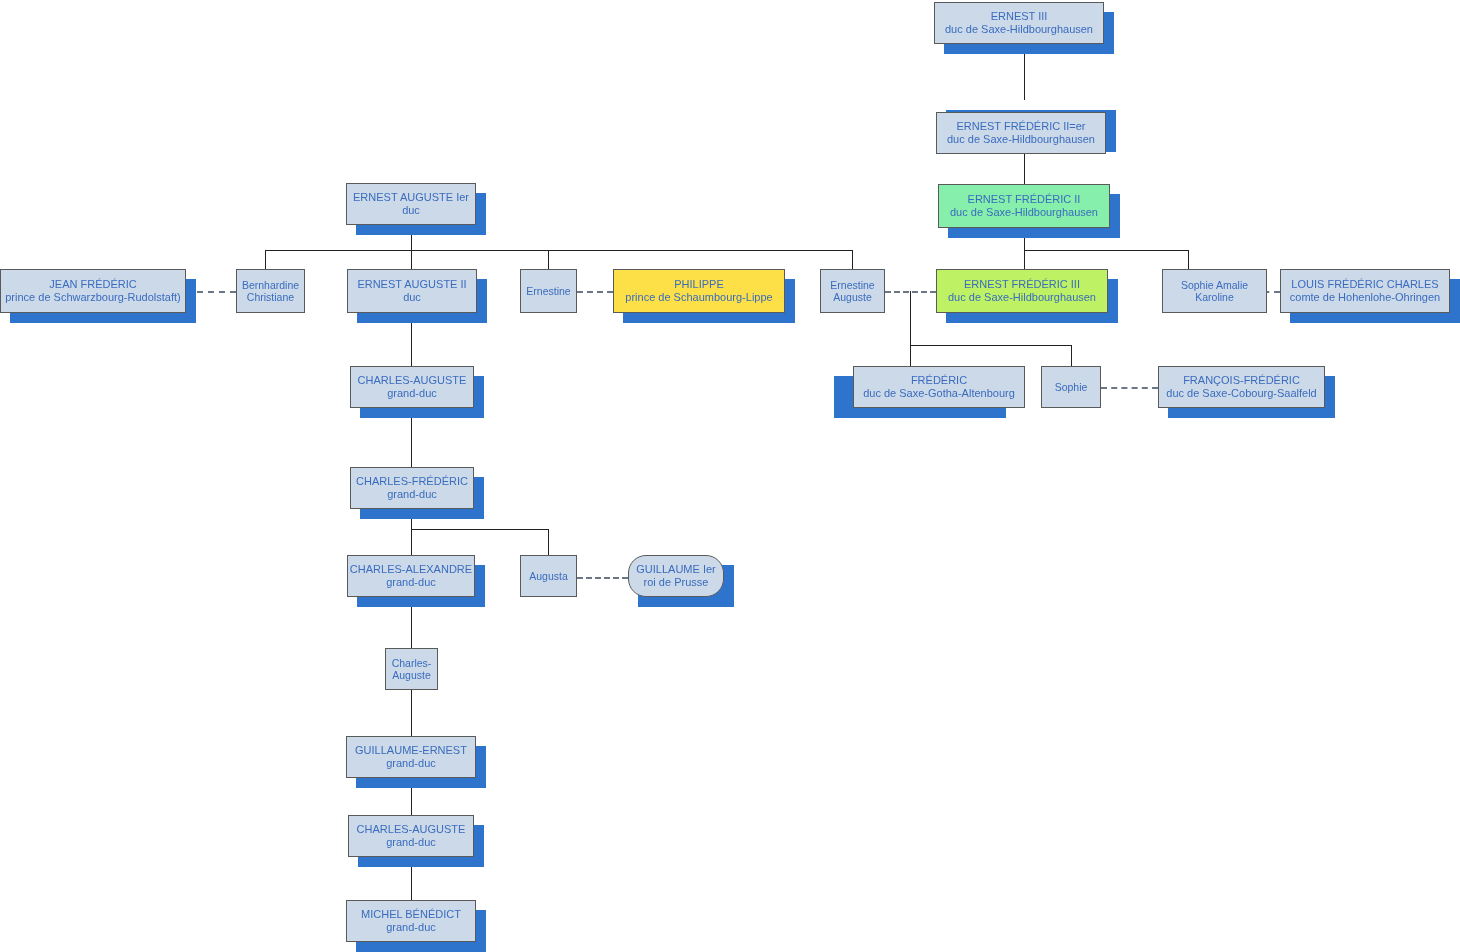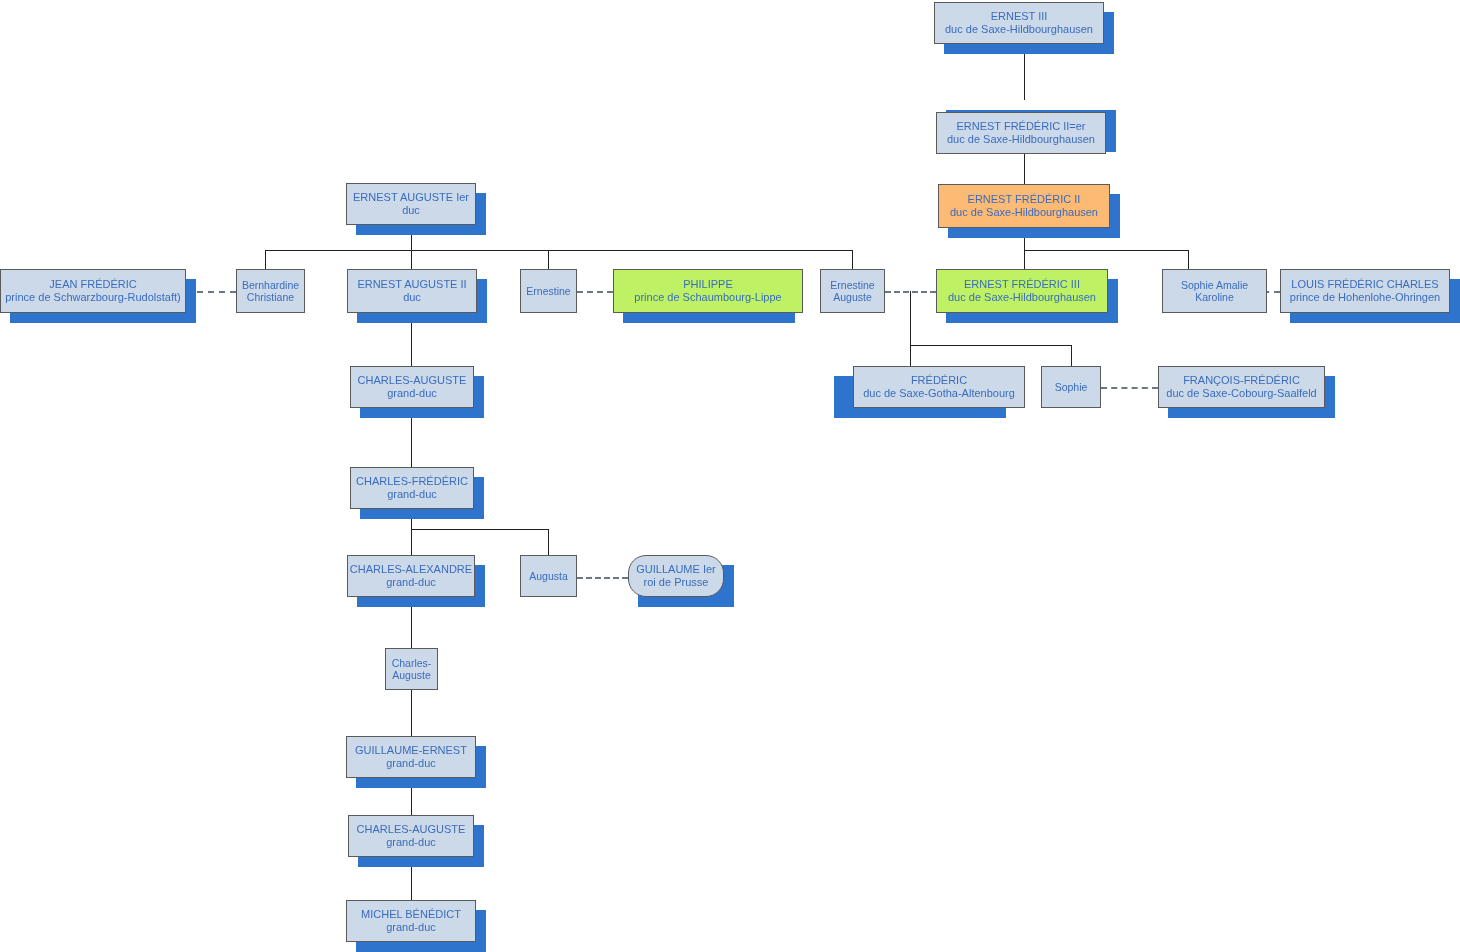--- a/index.html
+++ b/index.html
@@ -110,39 +110,39 @@
 
   <div id="node-layer">
       <div class="node" style="left: 934px; top: 2px; width: 170px; height: 42px; background: rgb(204, 217, 233); border-color: rgb(90, 90, 90); color: rgb(58, 108, 190);">
         <div class="t1">ERNEST III</div>
         <div class="t2">duc  de Saxe-Hildbourghausen</div>
       </div>
       <div class="node" style="left: 936px; top: 100px; width: 170px; height: 42px; background: rgb(204, 217, 233); border-color: rgb(90, 90, 90); color: rgb(58, 108, 190); margin-top: 12px;">
         <div class="t1">ERNEST FRÉDÉRIC II=er</div>
         <div class="t2">duc de Saxe-Hildbourghausen</div>
       </div>
-      <div class="node" style="left: 938px; top: 184px; width: 172px; height: 44px; background: #fdba74; border-color: rgb(90, 90, 90); color: rgb(58, 108, 190);">
+      <div class="node" style="left: 938px; top: 184px; width: 172px; height: 44px; background: #86efac; border-color: rgb(90, 90, 90); color: rgb(58, 108, 190);">
         <div class="t1">ERNEST FRÉDÉRIC II</div>
         <div class="t2">duc de Saxe-Hildbourghausen</div>
       </div>
       <div class="node" style="left: 936px; top: 269px; width: 172px; height: 44px; background: #bef264; border-color: rgb(90, 90, 90); color: rgb(58, 108, 190);">
         <div class="t1">ERNEST FRÉDÉRIC III</div>
         <div class="t2">duc de Saxe-Hildbourghausen</div>
       </div>
       <div class="node small" style="left: 820px; top: 269px; width: 65px; height: 44px; background: rgb(204, 217, 233); border-color: rgb(90, 90, 90); color: rgb(58, 108, 190);">
         <div class="t1">Ernestine</div>
         <div class="t2">Auguste</div>
       </div>
       <div class="node small" style="left: 1146px; top: 269px; width: 105px; height: 44px; background: rgb(204, 217, 233); border-color: rgb(90, 90, 90); color: rgb(58, 108, 190); margin-left: 16px;">
         <div class="t1">Sophie Amalie</div>
         <div class="t2">Karoline</div>
       </div>
       <div class="node" style="left: 1280px; top: 269px; width: 170px; height: 44px; background: rgb(204, 217, 233); border-color: rgb(90, 90, 90); color: rgb(58, 108, 190);">
         <div class="t1">LOUIS FRÉDÉRIC CHARLES</div>
-        <div class="t2">prince de Hohenlohe-Ohringen</div>
+        <div class="t2">comte de Hohenlohe-Ohringen</div>
       </div>
       <div class="node" style="left: 824px; top: 366px; width: 172px; height: 42px; background: rgb(204, 217, 233); border-color: rgb(90, 90, 90); color: rgb(58, 108, 190); margin-left: 29px;">
         <div class="t1">FRÉDÉRIC</div>
         <div class="t2">duc de Saxe-Gotha-Altenbourg</div>
       </div>
       <div class="node small" style="left: 1041px; top: 366px; width: 60px; height: 42px; background: rgb(204, 217, 233); border-color: rgb(90, 90, 90); color: rgb(58, 108, 190);">
         <div class="t1">Sophie</div>
       </div>
       <div class="node" style="left: 1158px; top: 366px; width: 167px; height: 42px; background: rgb(204, 217, 233); border-color: rgb(90, 90, 90); color: rgb(58, 108, 190);">
         <div class="t1">FRANÇOIS-FRÉDÉRIC</div>
@@ -160,21 +160,21 @@
         <div class="t1">Bernhardine</div>
         <div class="t2">Christiane</div>
       </div>
       <div class="node" style="left: 347px; top: 269px; width: 130px; height: 44px; background: rgb(204, 217, 233); border-color: rgb(90, 90, 90); color: rgb(58, 108, 190);">
         <div class="t1">ERNEST AUGUSTE II</div>
         <div class="t2">duc</div>
       </div>
       <div class="node small" style="left: 520px; top: 269px; width: 57px; height: 44px; background: rgb(204, 217, 233); border-color: rgb(90, 90, 90); color: rgb(58, 108, 190);">
         <div class="t1">Ernestine</div>
       </div>
-      <div class="node" style="left: 613px; top: 269px; width: 190px; height: 44px; background: #bef264; border-color: rgb(90, 90, 90); color: rgb(58, 108, 190);">
+      <div class="node" style="left: 613px; top: 269px; width: 172px; height: 44px; background: #fde047; border-color: rgb(90, 90, 90); color: rgb(58, 108, 190);">
         <div class="t1">PHILIPPE</div>
         <div class="t2">prince de Schaumbourg-Lippe</div>
       </div>
       <div class="node" style="left: 350px; top: 366px; width: 124px; height: 42px; background: rgb(204, 217, 233); border-color: rgb(90, 90, 90); color: rgb(58, 108, 190);">
         <div class="t1">CHARLES-AUGUSTE</div>
         <div class="t2">grand-duc</div>
       </div>
       <div class="node" style="left: 350px; top: 467px; width: 124px; height: 42px; background: rgb(204, 217, 233); border-color: rgb(90, 90, 90); color: rgb(58, 108, 190);">
         <div class="t1">CHARLES-FRÉDÉRIC</div>
         <div class="t2">grand-duc</div>

